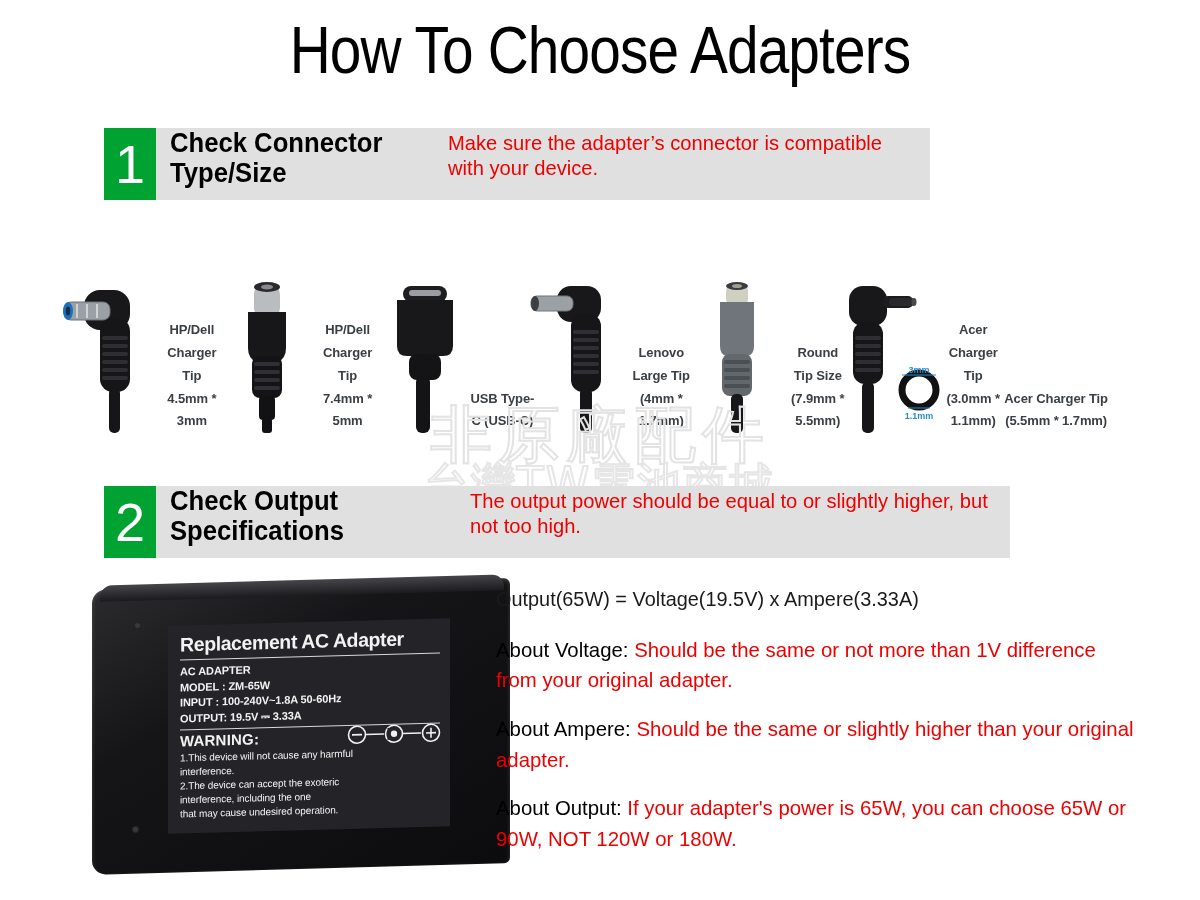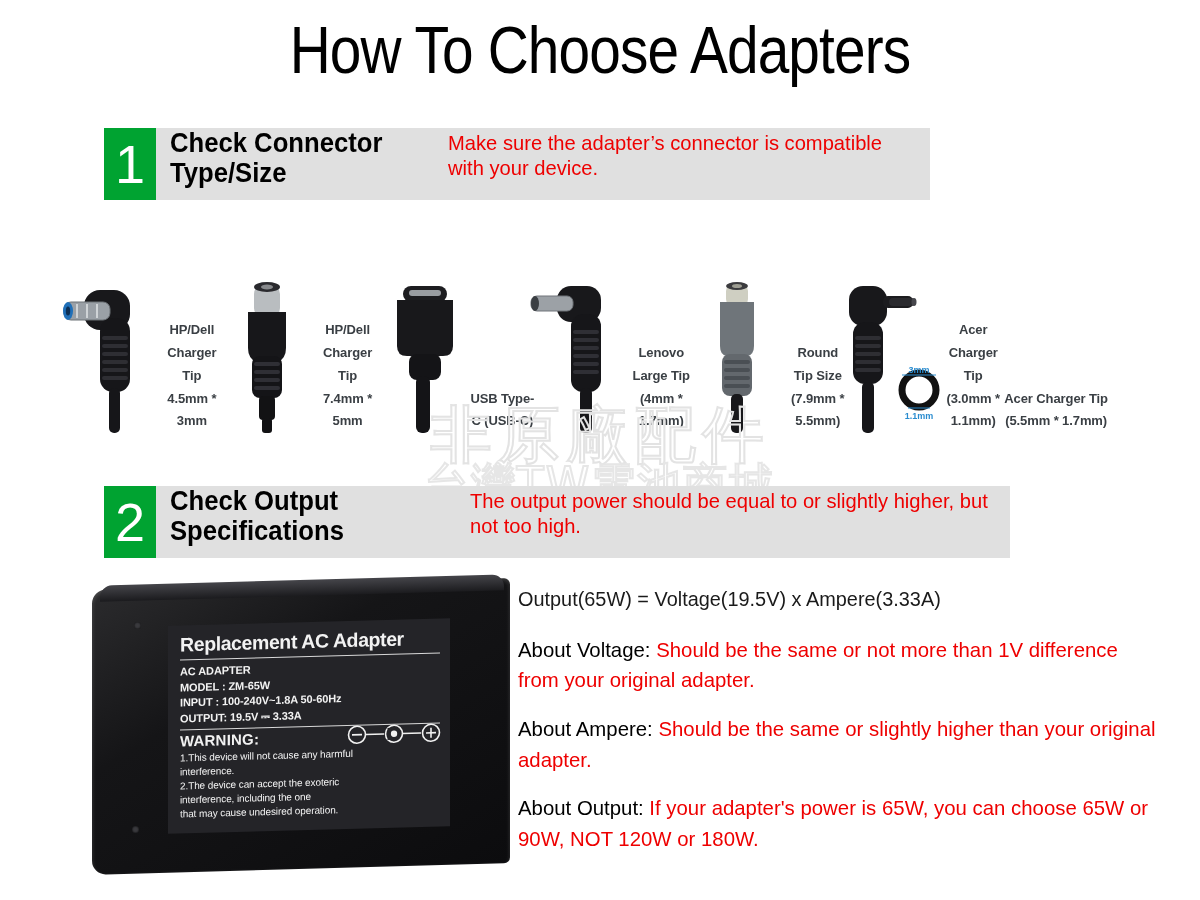--- a/index.html
+++ b/index.html
@@ -169,21 +169,21 @@
   .lbl-warn { font-size: 15px; font-weight: bold; margin-top: 2px; letter-spacing: 0.2px; }
   .lbl-warn-list { font-size: 10px; line-height: 1.38; margin-top: 2px; letter-spacing: -0.1px; }
   .screw {
     position: absolute; width: 7px; height: 7px; border-radius: 50%;
     background: #3a3a3e; box-shadow: inset 0 0 2px #000;
   }
 
   
   .spec-text {
     position: absolute;
-    left: 518px; top: 586px;
+    left: 496px; top: 586px;
     width: 660px;
   }
   .formula {
     font-size: 20.5px; color: #1a1a1a; line-height: 1.3; margin-bottom: 22px;
     transform: scaleX(0.97); transform-origin: left center;
   }
   .spec-para {
     font-size: 21px; line-height: 1.46; margin-bottom: 18px;
     color: #ee0000;
     transform: scaleX(0.97); transform-origin: left center;

